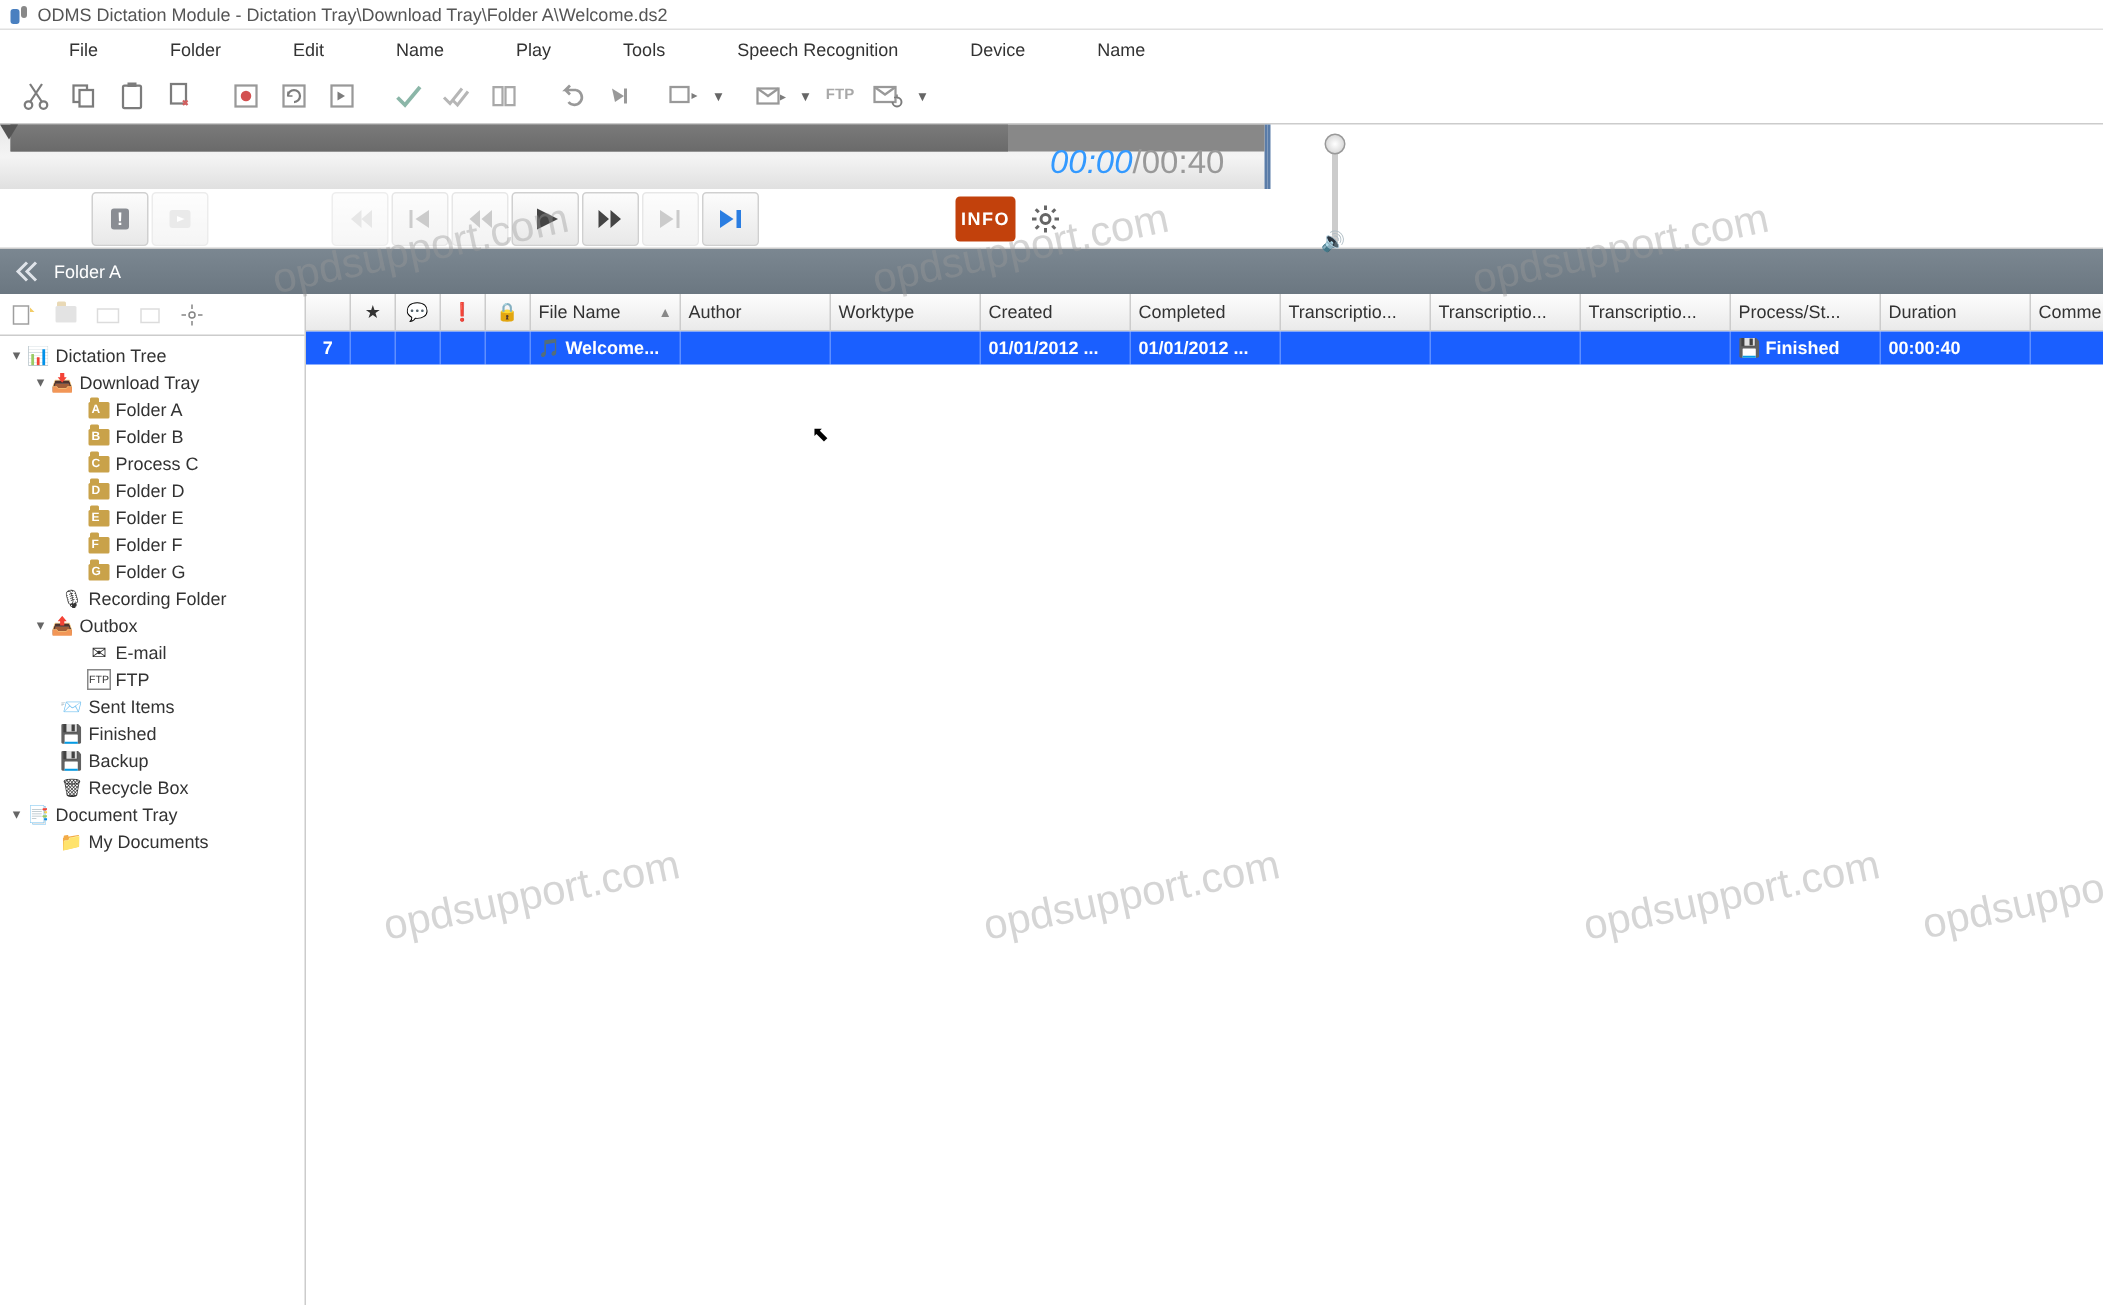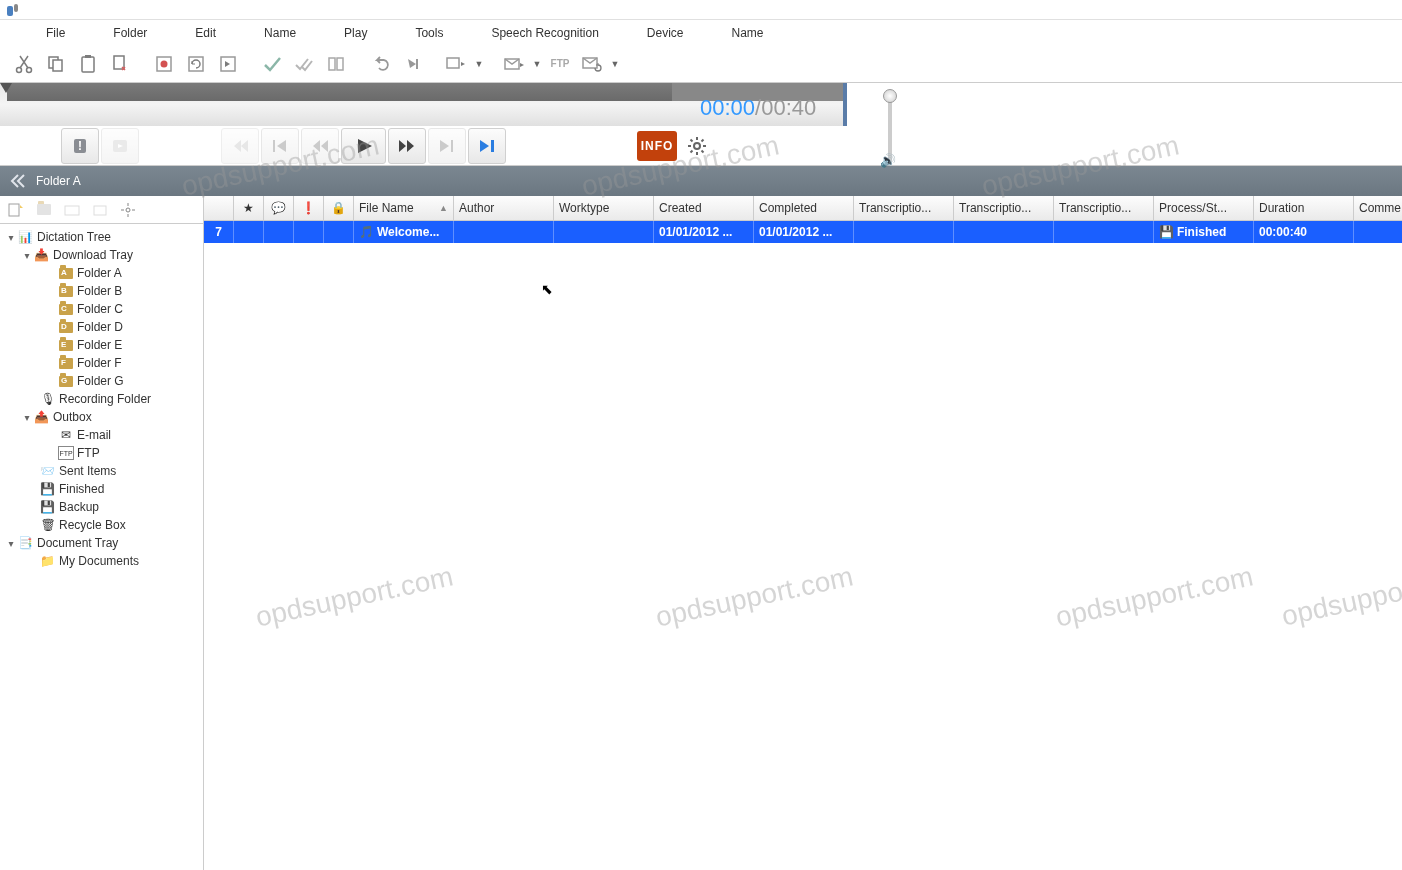--- a/index.html
+++ b/index.html
@@ -86,20 +86,21 @@
 </head>
 <body>
 
 <div class="titlebar">
   <span class="app-icon">
     <svg viewBox="0 0 16 16" width="16" height="16">
         <rect x="2" y="4" width="6" height="10" rx="2" fill="#4a80c0"></rect>
         <rect x="9" y="2" width="4" height="8" rx="2" fill="#888"></rect>
       </svg>
   </span>
+  <span>ODMS Dictation Module - Dictation Tray\Download Tray\Folder A\Welcome.ds2</span>
 </div>
 
 <div class="menubar">
   <span class="menu-item">File</span>
   <span class="menu-item">Folder</span>
   <span class="menu-item">Edit</span>
   <span class="menu-item">Name</span>
   <span class="menu-item">Play</span>
   <span class="menu-item">Tools</span>
   <span class="menu-item">Speech Recognition</span>
@@ -288,21 +289,21 @@
           <line x1="15.5" y1="15.5" x2="17.5" y2="17.5"></line>
           <line x1="15.5" y1="6.5" x2="17.5" y2="4.5"></line>
           <line x1="4.5" y1="17.5" x2="6.5" y2="15.5"></line>
         </g>
       </svg>
     </div>
   <div style="position:absolute; right:10px; top:113px; width:1px;"></div>
 </div>
 
 <div style="position:absolute; left:700px; top:95px; font-size:22px;">
-  <span class="cur" style="color:#3399ff;">00:00</span><span style="color:#999;">/00:40</span>
+  <span class="cur" style="color:#3399ff;font-style:italic;">00:00</span><span style="color:#999;">/00:40</span>
 </div>
 
 <div style="position:absolute; left:875px; top:90px; height:80px; width:30px;">
   <div class="vol-slider" style="margin:5px auto 0;">
     <div class="vol-thumb"></div>
   </div>
   <span class="speaker-icon">🔊</span>
 </div>
 
 <div class="header-row">
@@ -377,21 +378,21 @@
             </span>
           </span>
           <span>Folder B</span>
         </div>
       <div class="tree-node indent-3">
           <span class="tn-icon">
             <span class="mini-folder">
               <span class="letter">C</span>
             </span>
           </span>
-          <span>Folder C</span>
+          <span>Process C</span>
         </div>
       <div class="tree-node indent-3">
           <span class="tn-icon">
             <span class="mini-folder">
               <span class="letter">D</span>
             </span>
           </span>
           <span>Folder D</span>
         </div>
       <div class="tree-node indent-3">

